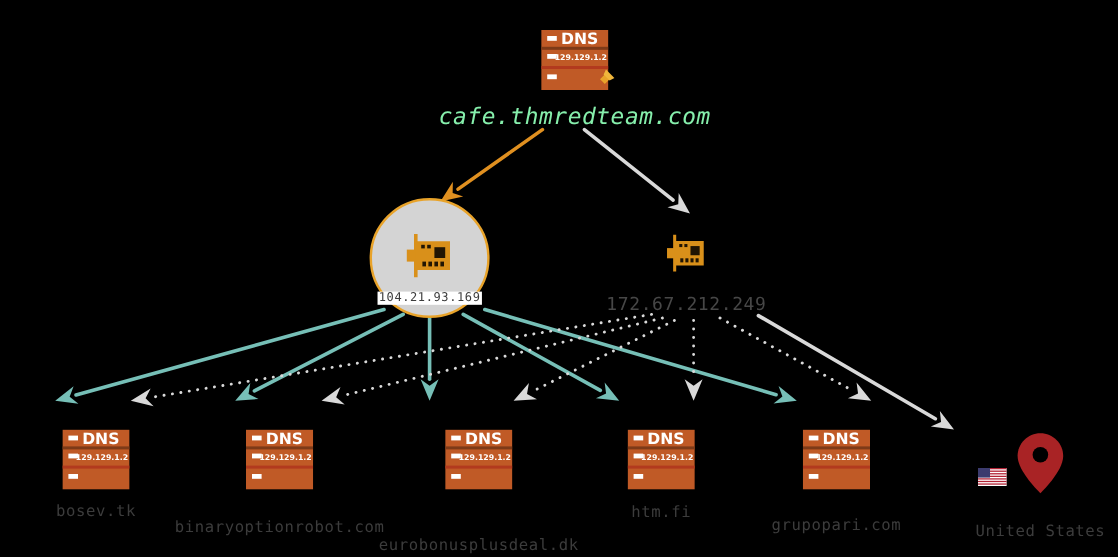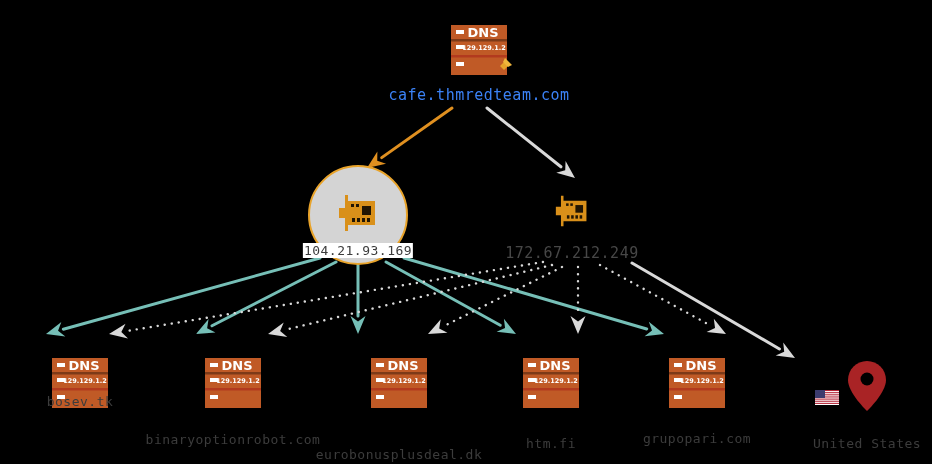--- a/index.html
+++ b/index.html
@@ -39,27 +39,28 @@
   .label-dim {
     color: #3c3c3c;
     font-size: 13px;
   }
   .label-ip {
     color: #474747;
     font-size: 15px;
   }
   .label-ip-hl {
     color: #3c3c3c;
-    font-size: 13px;
+    font-size: 10px;
     background: #ffffff;
     padding: 0 1px;
   }
   .label-top {
-    color: #3b82f6;
-    font-size: 15px;
+    color: #86efac;
+    font-size: 19px;
+    font-style: italic;
   }
   .dns-icon {
     position: absolute;
     transform: translateX(-50%);
   }
   .circle-node {
     position: absolute;
     width: 100px;
     height: 100px;
     border-radius: 50%;
@@ -172,21 +173,21 @@
           <rect x="0" y="0" width="56" height="50" fill="#c05a26"></rect>
           <rect x="0" y="14" width="56" height="2.5" fill="#7d3a18"></rect>
           <rect x="0" y="30" width="56" height="2.5" fill="#b23a1e"></rect>
           <rect x="5" y="5" width="8" height="4" fill="#ffffff"></rect>
           <rect x="5" y="20" width="8" height="4" fill="#ffffff"></rect>
           <rect x="5" y="37" width="8" height="4" fill="#ffffff"></rect>
           <text x="32" y="12" font-family="DejaVu Sans, sans-serif" font-size="13" font-weight="bold" fill="#ffffff" text-anchor="middle">DNS</text>
           <text x="33" y="25" font-family="DejaVu Sans, sans-serif" font-size="6.5" font-weight="bold" fill="#ffffff" text-anchor="middle">129.129.1.2</text>
           <rect x="18" y="19" width="30" height="0" fill="none"></rect>
         </svg></div>
-      <div class="node-label label-dim" style="left: 80px; top: 394px;">bosev.tk</div>
+      <div class="node-label label-dim" style="left: 80px; top: 419px;">bosev.tk</div>
       <div class="dns-icon" style="left: 233px; top: 358px;"><svg width="56" height="50" viewBox="0 0 56 50" xmlns="http://www.w3.org/2000/svg">
           <rect x="0" y="0" width="56" height="50" fill="#c05a26"></rect>
           <rect x="0" y="14" width="56" height="2.5" fill="#7d3a18"></rect>
           <rect x="0" y="30" width="56" height="2.5" fill="#b23a1e"></rect>
           <rect x="5" y="5" width="8" height="4" fill="#ffffff"></rect>
           <rect x="5" y="20" width="8" height="4" fill="#ffffff"></rect>
           <rect x="5" y="37" width="8" height="4" fill="#ffffff"></rect>
           <text x="32" y="12" font-family="DejaVu Sans, sans-serif" font-size="13" font-weight="bold" fill="#ffffff" text-anchor="middle">DNS</text>
           <text x="33" y="25" font-family="DejaVu Sans, sans-serif" font-size="6.5" font-weight="bold" fill="#ffffff" text-anchor="middle">129.129.1.2</text>
           <rect x="18" y="19" width="30" height="0" fill="none"></rect>
@@ -208,21 +209,21 @@
           <rect x="0" y="0" width="56" height="50" fill="#c05a26"></rect>
           <rect x="0" y="14" width="56" height="2.5" fill="#7d3a18"></rect>
           <rect x="0" y="30" width="56" height="2.5" fill="#b23a1e"></rect>
           <rect x="5" y="5" width="8" height="4" fill="#ffffff"></rect>
           <rect x="5" y="20" width="8" height="4" fill="#ffffff"></rect>
           <rect x="5" y="37" width="8" height="4" fill="#ffffff"></rect>
           <text x="32" y="12" font-family="DejaVu Sans, sans-serif" font-size="13" font-weight="bold" fill="#ffffff" text-anchor="middle">DNS</text>
           <text x="33" y="25" font-family="DejaVu Sans, sans-serif" font-size="6.5" font-weight="bold" fill="#ffffff" text-anchor="middle">129.129.1.2</text>
           <rect x="18" y="19" width="30" height="0" fill="none"></rect>
         </svg></div>
-      <div class="node-label label-dim" style="left: 551px; top: 436px;">htm.fi</div>
+      <div class="node-label label-dim" style="left: 551px; top: 420px;">htm.fi</div>
       <div class="dns-icon" style="left: 697px; top: 358px;"><svg width="56" height="50" viewBox="0 0 56 50" xmlns="http://www.w3.org/2000/svg">
           <rect x="0" y="0" width="56" height="50" fill="#c05a26"></rect>
           <rect x="0" y="14" width="56" height="2.5" fill="#7d3a18"></rect>
           <rect x="0" y="30" width="56" height="2.5" fill="#b23a1e"></rect>
           <rect x="5" y="5" width="8" height="4" fill="#ffffff"></rect>
           <rect x="5" y="20" width="8" height="4" fill="#ffffff"></rect>
           <rect x="5" y="37" width="8" height="4" fill="#ffffff"></rect>
           <text x="32" y="12" font-family="DejaVu Sans, sans-serif" font-size="13" font-weight="bold" fill="#ffffff" text-anchor="middle">DNS</text>
           <text x="33" y="25" font-family="DejaVu Sans, sans-serif" font-size="6.5" font-weight="bold" fill="#ffffff" text-anchor="middle">129.129.1.2</text>
           <rect x="18" y="19" width="30" height="0" fill="none"></rect>

